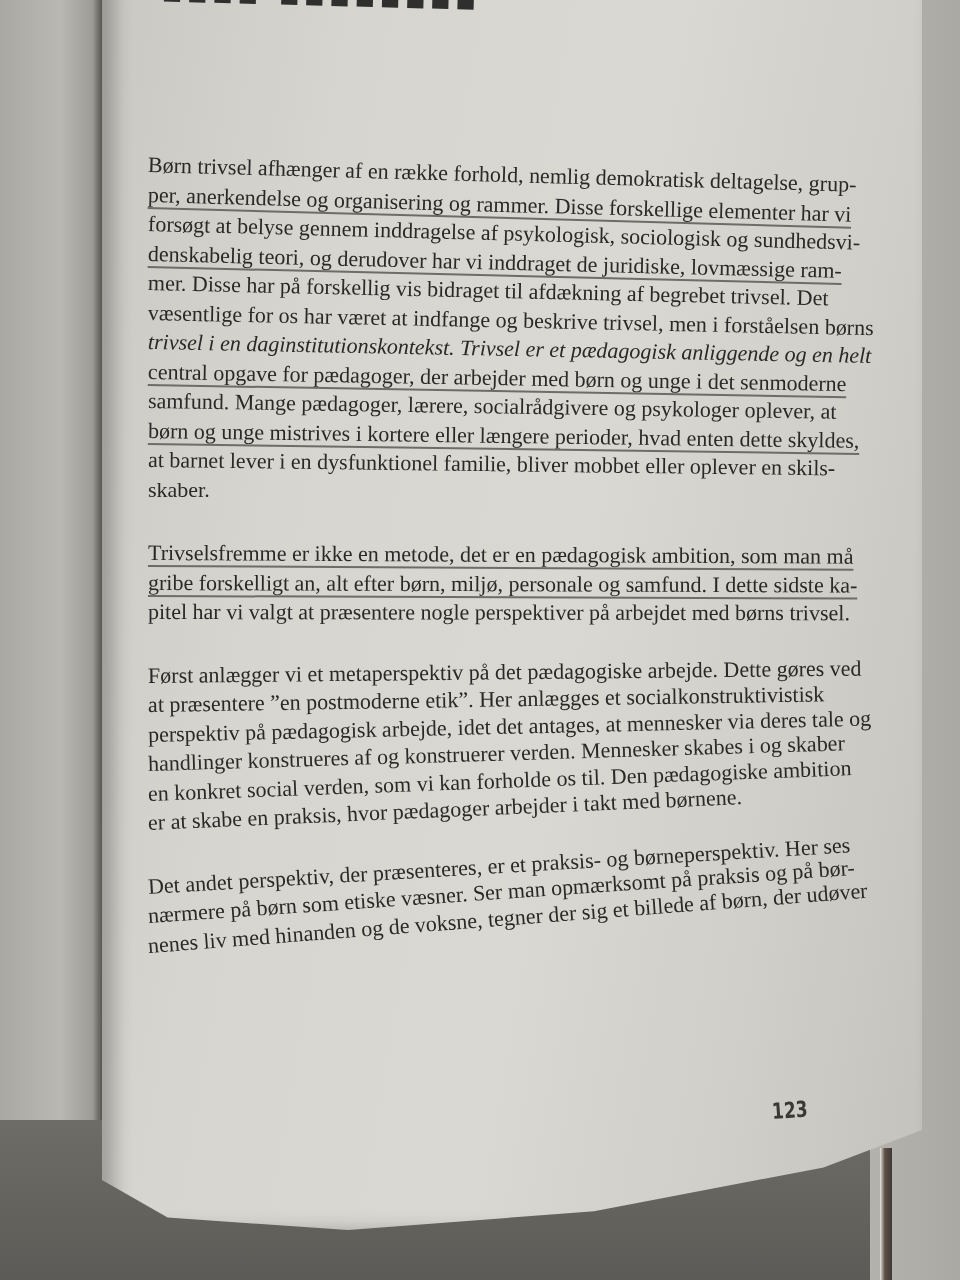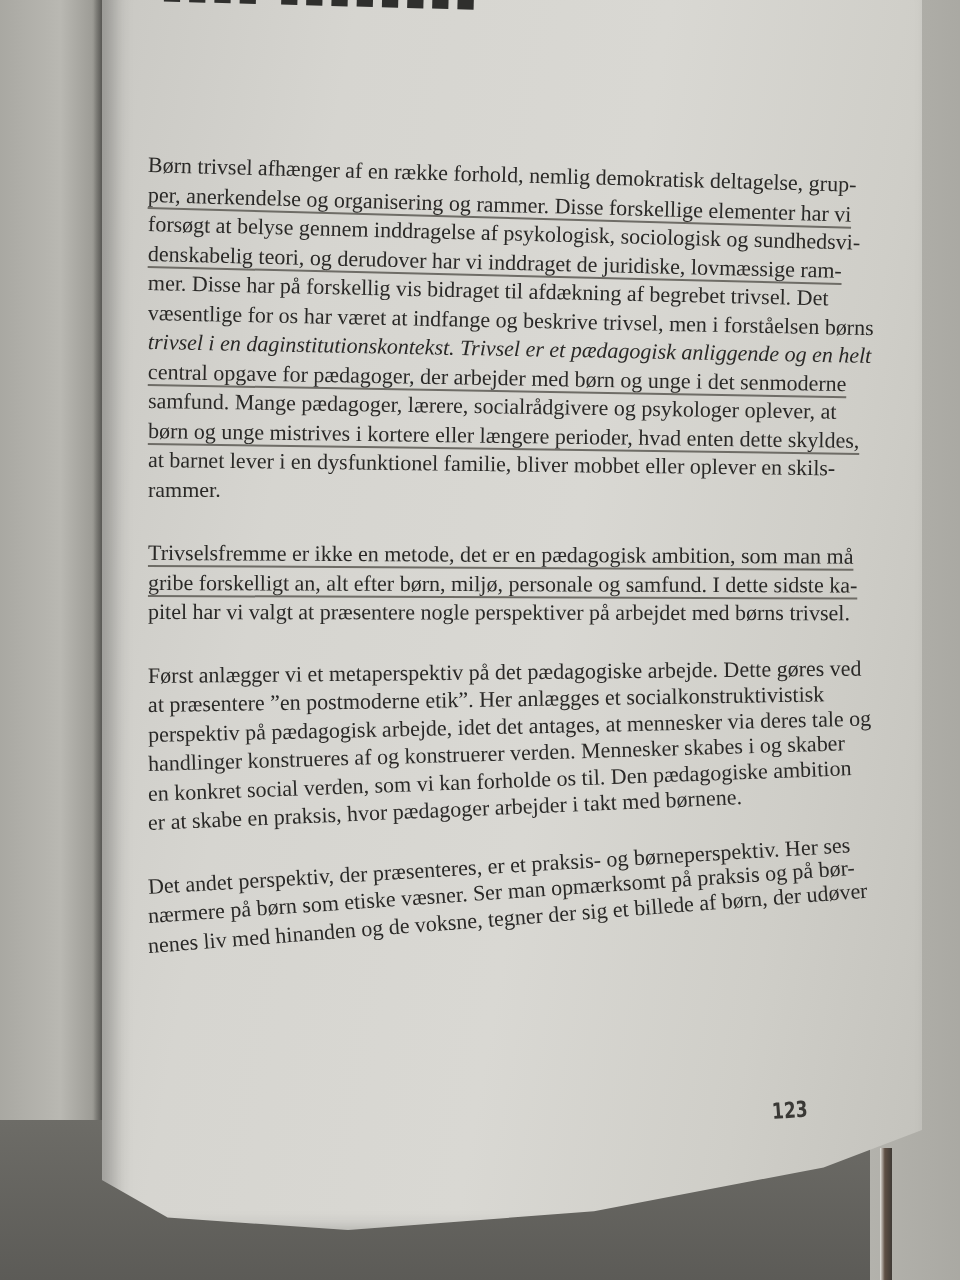--- a/index.html
+++ b/index.html
@@ -83,21 +83,21 @@
     <span class="line u" style="transform: rotate(1.6deg);">per, anerkendelse og organisering og rammer. Disse forskellige elementer har vi</span>
     <span class="line" style="transform: rotate(1.5deg);">forsøgt at belyse gennem inddragelse af psykologisk, sociologisk og sundhedsvi-</span>
     <span class="line u" style="transform: rotate(1.4deg);">denskabelig teori, og derudover har vi inddraget de juridiske, lovmæssige ram-</span>
     <span class="line" style="transform: rotate(1.3deg);">mer. Disse har på forskellig vis bidraget til afdækning af begrebet trivsel. Det</span>
     <span class="line" style="transform: rotate(1.2deg);">væsentlige for os har været at indfange og beskrive trivsel, men i forståelsen børns</span>
     <span class="line i" style="transform: rotate(1.1deg);">trivsel i en daginstitutionskontekst. Trivsel er et pædagogisk anliggende og en helt</span>
     <span class="line u" style="transform: rotate(1.0deg);">central opgave for pædagoger, der arbejder med børn og unge i det senmoderne</span>
     <span class="line" style="transform: rotate(0.9deg);">samfund. Mange pædagoger, lærere, socialrådgivere og psykologer oplever, at</span>
     <span class="line u" style="transform: rotate(0.8deg);">børn og unge mistrives i kortere eller længere perioder, hvad enten dette skyldes,</span>
     <span class="line" style="transform: rotate(0.7deg);">at barnet lever i en dysfunktionel familie, bliver mobbet eller oplever en skils-</span>
-    <span class="line">rammer.</span>
+    <span class="line">skaber.</span>
   </p>
 
   <p class="para">
     <span class="line u" style="transform: rotate(0.3deg);">Trivselsfremme er ikke en metode, det er en pædagogisk ambition, som man må</span>
     <span class="line u" style="transform: rotate(0.2deg);">gribe forskelligt an, alt efter børn, miljø, personale og samfund. I dette sidste ka-</span>
     <span class="line" style="transform: rotate(0.1deg);">pitel har vi valgt at præsentere nogle perspektiver på arbejdet med børns trivsel.</span>
   </p>
 
   <p class="para">
     <span class="line" style="transform: rotate(-0.6deg);">Først anlægger vi et metaperspektiv på det pædagogiske arbejde. Dette gøres ved</span>

